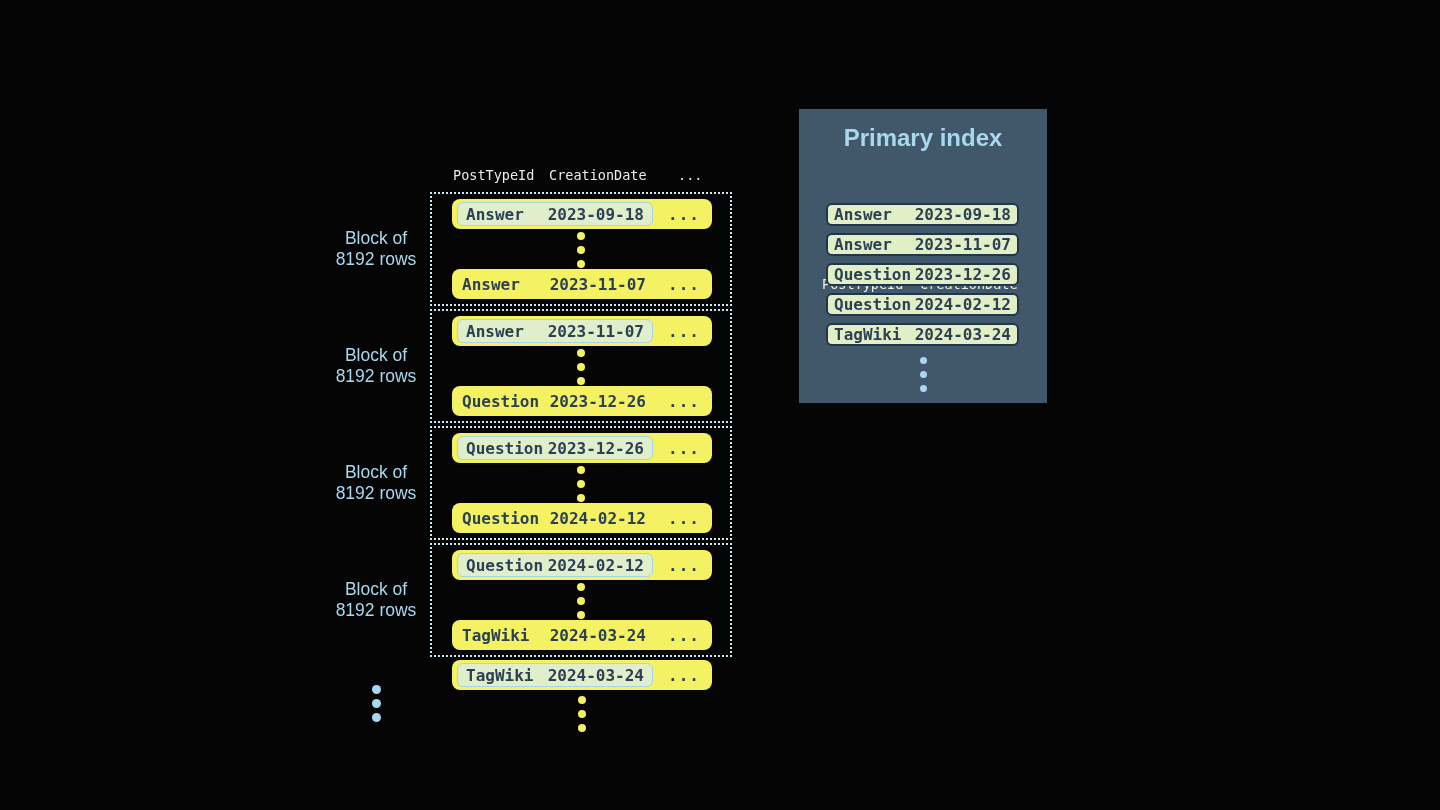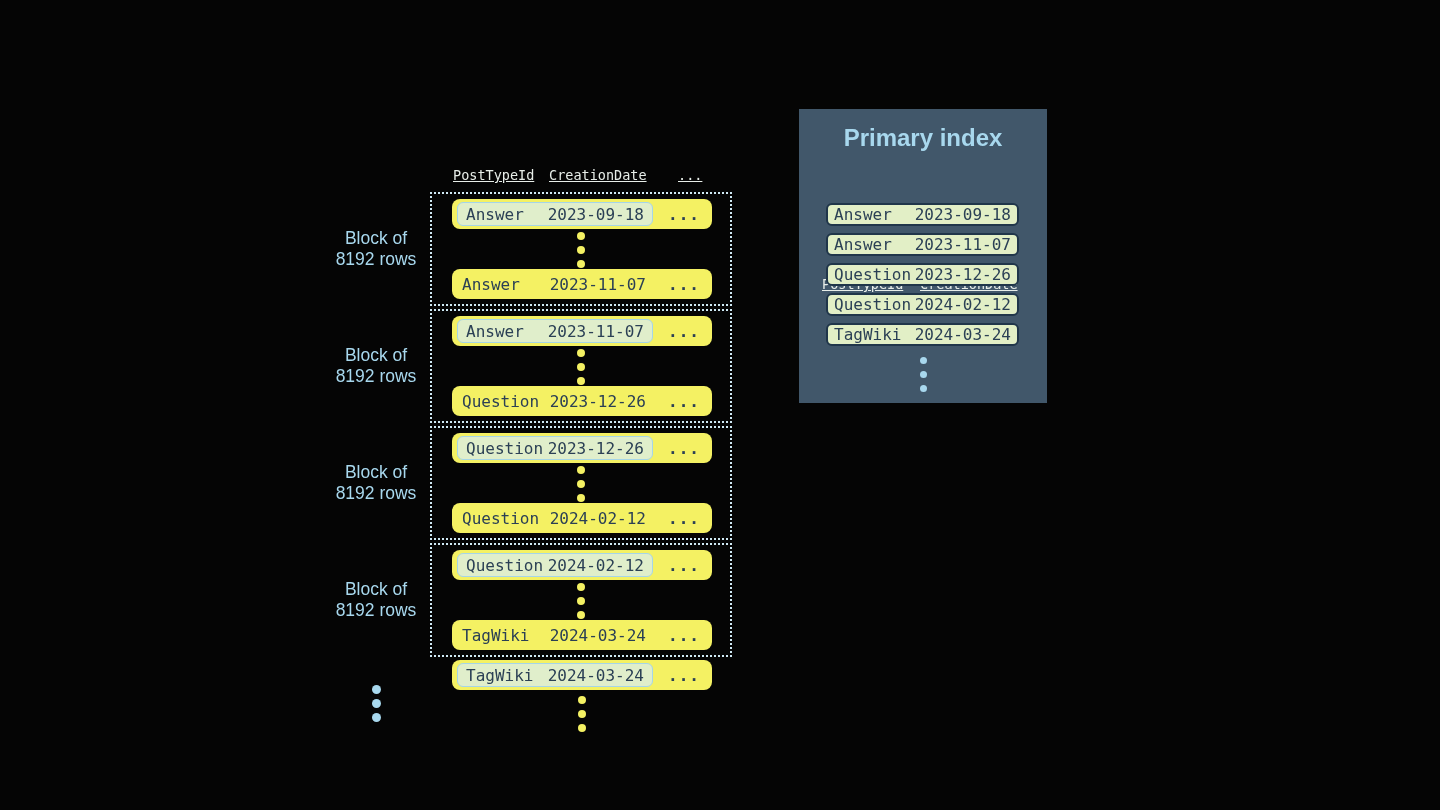--- a/index.html
+++ b/index.html
@@ -17,42 +17,42 @@
   }
   *{box-sizing:border-box;margin:0;padding:0;}
   html,body{background:var(--background);}
   body{width:1440px;height:810px;overflow:hidden;}
   .stage{position:relative;width:1440px;height:810px;background:var(--background);
          font-family:"Liberation Sans",sans-serif;}
 
   
   .pt-title{position:absolute;left:430px;top:122px;width:302px;text-align:center;
             font-size:25px;font-weight:600;color:var(--row-yellow);letter-spacing:.3px;}
-  .mono{font-family:"DejaVu Sans Mono","Liberation Mono",monospace;text-decoration:underline;}
+  .mono{font-family:"DejaVu Sans Mono","Liberation Mono",monospace;}
   .col-head{position:absolute;top:167px;font-size:13.5px;color:var(--header-text);}
 
   .block{position:absolute;left:430px;width:302px;height:114px;
          border:2px dotted var(--dotted-border);}
   .block-label{position:absolute;left:320px;width:112px;height:114px;
                display:flex;flex-direction:column;justify-content:center;
                text-align:center;color:var(--accent-blue);font-size:17.5px;line-height:21px;}
 
   .row{position:absolute;left:20px;width:260px;height:30px;border-radius:8px;
        background:var(--row-yellow);display:flex;align-items:center;}
   .row.first{top:5px;}
   .row.last{bottom:5px;}
   .free-row{position:absolute;left:452px;top:660px;width:260px;height:30px;border-radius:8px;
             background:var(--row-yellow);display:flex;align-items:center;}
   .pill{position:absolute;left:5px;top:3px;width:196px;height:24px;border-radius:6px;
         background:var(--highlight-bg);border:1.5px solid var(--highlight-border);
         display:flex;align-items:center;}
   .pill .type{margin-left:8px;}
   .pill .date{margin-left:auto;margin-right:8px;}
   .cell{font-family:"DejaVu Sans Mono","Liberation Mono",monospace;
-        font-weight:normal;font-size:16px;color:var(--dark-text);white-space:nowrap;}
+        font-weight:bold;font-size:16px;color:var(--dark-text);white-space:nowrap;}
   .bold-row-type{position:absolute;left:10px;}
   .bold-row-date{position:absolute;right:66px;}
   .row-more{position:absolute;right:12px;font-family:"DejaVu Sans Mono","Liberation Mono",monospace;
             font-weight:bold;font-size:16px;color:var(--dark-text);letter-spacing:1px;}
 
   .vdots{position:absolute;display:flex;flex-direction:column;align-items:center;}
   .vdots i{display:block;border-radius:50%;}
   .vdots.in-block{left:0;right:0;top:38px;gap:6px;}
   .vdots.in-block i{width:8px;height:8px;background:var(--row-yellow);}
   .vdots.table-bottom{left:452px;width:260px;top:696px;gap:6px;}

